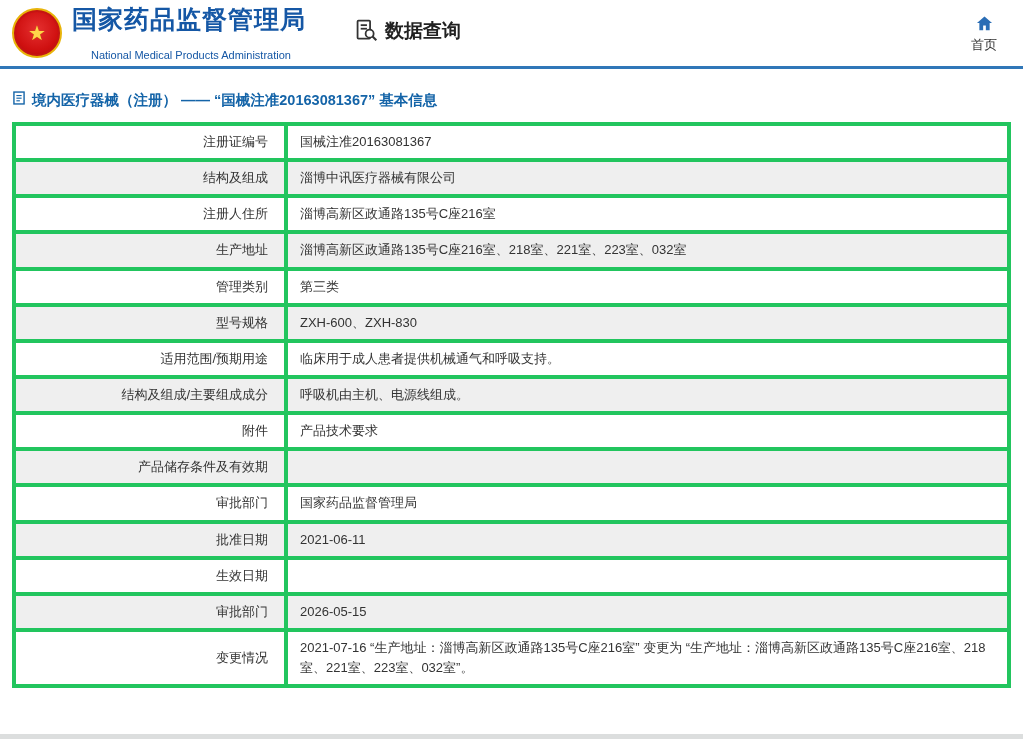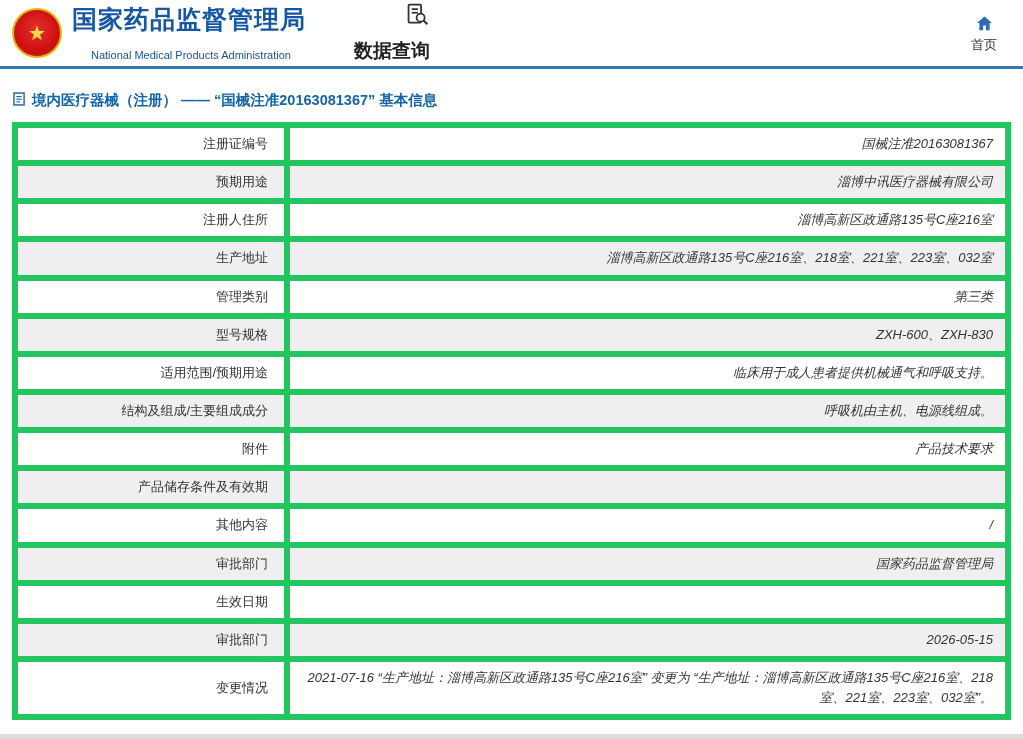--- a/index.html
+++ b/index.html
@@ -11,39 +11,39 @@
   .brand { display:flex; align-items:center; gap:10px; }
   .emblem { width:50px; height:50px; border-radius:50%;
     background:radial-gradient(circle at 50% 42%, #e53030 0%, #cf1010 60%, #a80c0c 100%);
     border:2px solid #e8b40a; display:flex; align-items:center; justify-content:center;
     box-shadow:inset 0 0 0 2px #c41414; flex:0 0 auto; }
   .emblem .star { color:#ffd54a; font-size:20px; line-height:1; text-shadow:0 0 1px #b98900; }
   .brand-text { display:flex; flex-direction:column; justify-content:center; }
   .brand-cn { font-size:25px; font-weight:bold; color:#1557a5; letter-spacing:1px; line-height:1.15; }
   .brand-en { font-size:11px; color:#1557a5; margin-top:15px;padding-left:19px; }
 
-  .section-title { display:flex; align-items:flex-end; gap:6px; margin-left:48px;
-    font-size:19px; font-weight:bold; color:#222;flex-direction:column; }
+  .section-title { display:flex; align-items:flex-start; gap:6px; margin-left:48px;
+    font-size:19px; font-weight:bold; color:#222; }
 
   .topnav { margin-left:auto; display:flex; gap:34px; }
   .nav-item { display:flex; flex-direction:column; align-items:center; gap:3px;
     font-size:13px; color:#333; text-decoration:none; cursor:pointer; }
   .nav-item .nicon { height:20px; display:flex; align-items:flex-end; }
 
   .blue-line { height:3px; background:#3077b8; width:100%; margin-top:2px; }
 
   
-  .breadcrumb { display:flex; align-items:center; gap:6px; margin:22px 12px 12px 12px;
+  .breadcrumb { display:flex; gap:6px; margin:22px 12px 12px 12px;
     font-size:14.5px; font-weight:bold; color:#1464a8; }
 
   
   .info-table { width:999px; margin:0 12px; border-collapse:collapse; font-size:13px; table-layout:fixed; }
-  .info-table th, .info-table td { border:6px solid #22c55e; padding:6px 12px; line-height:1.55; vertical-align:middle; }
+  .info-table th, .info-table td { border:4px solid #22c55e; padding:6px 12px; line-height:1.55; vertical-align:middle; }
   .info-table th { width:272px; text-align:right; font-weight:normal; color:#333; padding-right:16px; }
-  .info-table td { text-align:right; color:#333; word-break:break-all;font-style:italic; }
+  .info-table td { text-align:left; color:#333; word-break:break-all; }
   .info-table tr:nth-child(even) { background:#efefef; }
 
   .footer-strip { position:absolute; left:0; bottom:0; width:100%; height:5px; background:#dcdede; }
 </style>
 </head>
 <body>
 
 <header class="topbar">
   <div class="brand">
     <div class="emblem">
@@ -94,21 +94,21 @@
   <span>境内医疗器械（注册） —— “国械注准20163081367” 基本信息</span>
 </div>
 
 <table class="info-table">
   <tbody>
       <tr>
         <th>注册证编号</th>
         <td>国械注准20163081367</td>
       </tr>
       <tr>
-        <th>预期用途</th>
+        <th>结构及组成</th>
         <td>淄博中讯医疗器械有限公司</td>
       </tr>
       <tr>
         <th>注册人住所</th>
         <td>淄博高新区政通路135号C座216室</td>
       </tr>
       <tr>
         <th>生产地址</th>
         <td>淄博高新区政通路135号C座216室、218室、221室、223室、032室</td>
       </tr>
@@ -130,26 +130,26 @@
       </tr>
       <tr>
         <th>附件</th>
         <td>产品技术要求</td>
       </tr>
       <tr>
         <th>产品储存条件及有效期</th>
         <td></td>
       </tr>
       <tr>
-        <th>其他内容</th>
-        <td>/</td>
+        <th>审批部门</th>
+        <td>国家药品监督管理局</td>
       </tr>
       <tr>
-        <th>审批部门</th>
-        <td>国家药品监督管理局</td>
+        <th>批准日期</th>
+        <td>2021-06-11</td>
       </tr>
       <tr>
         <th>生效日期</th>
         <td></td>
       </tr>
       <tr>
         <th>审批部门</th>
         <td>2026-05-15</td>
       </tr>
       <tr>

